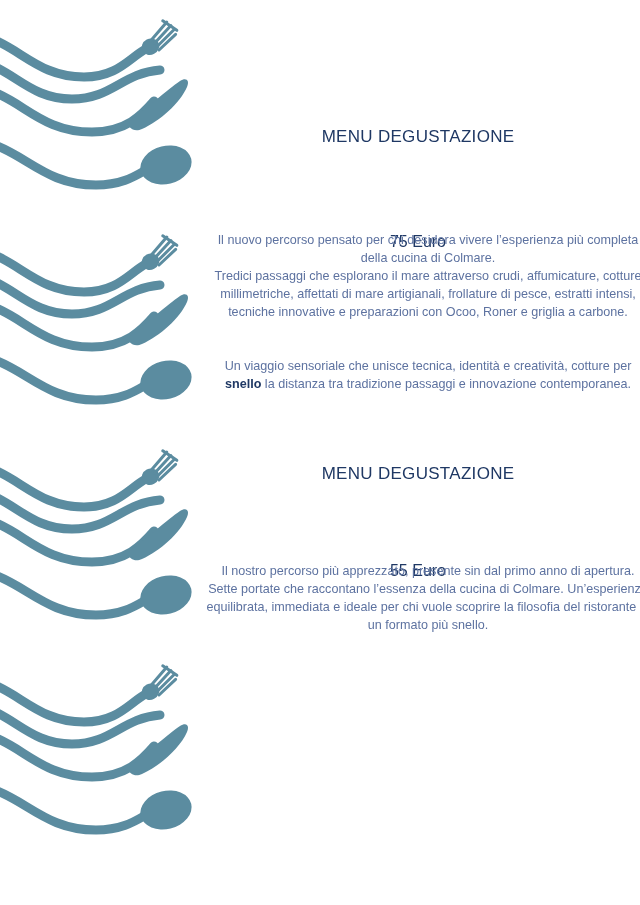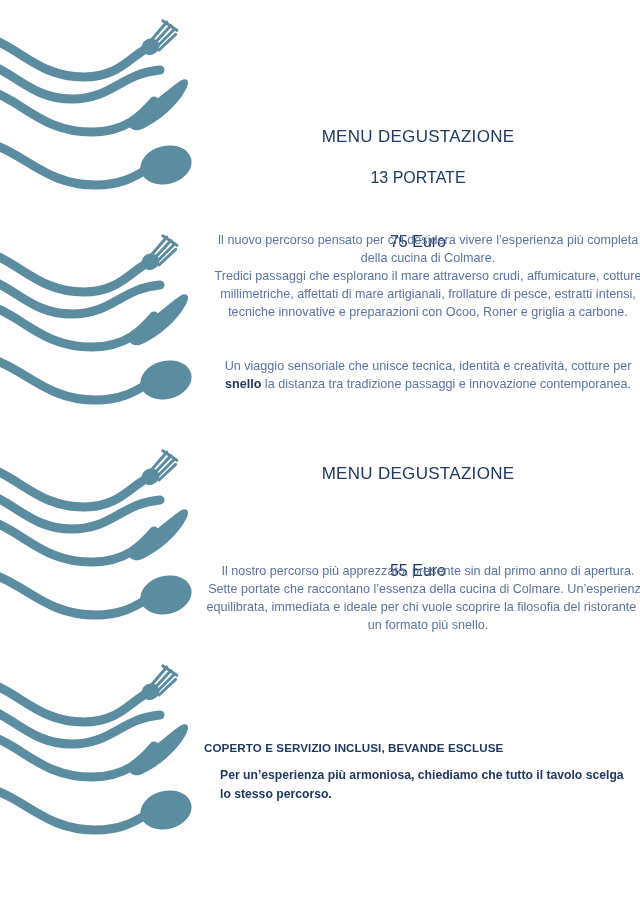--- a/index.html
+++ b/index.html
@@ -151,30 +151,25 @@
     <use href="#tile" x="0" y="25"></use>
     <use href="#tile" x="0" y="240"></use>
     <use href="#tile" x="0" y="455"></use>
     <use href="#tile" x="0" y="670"></use>
   </svg>
 </div>
 
 <div id="menu-content">
 
   <div id="block-one-title" class="section-title">MENU DEGUSTAZIONE</div>
-  <div id="block-one-courses" class="section-courses">13 PORTATE</div>
   <div id="block-one-price" class="section-price">75 Euro</div>
   <div id="block-one-desc" class="body-para">Il nuovo percorso pensato per chi desidera vivere l’esperienza più completa della cucina di Colmare.<br>Tredici passaggi che esplorano il mare attraverso crudi, affumicature, cotture millimetriche, affettati di mare artigianali, frollature di pesce, estratti intensi, tecniche innovative e preparazioni con Ocoo, Roner e griglia a carbone.</div>
 
   <div id="block-one-note" class="body-para">
     <span>Un viaggio sensoriale che unisce tecnica, identità e creatività, cotture per </span><span class="em-word">snello</span><span> la distanza tra tradizione passaggi e innovazione contemporanea.</span>
   </div>
 
   <div id="block-two-title" class="section-title">MENU DEGUSTAZIONE</div>
   <div id="block-two-price" class="section-price">55 Euro</div>
   <div id="block-two-desc" class="body-para">Il nostro percorso più apprezzato, presente sin dal primo anno di apertura.<br>Sette portate che raccontano l’essenza della cucina di Colmare. Un’esperienza equilibrata, immediata e ideale per chi vuole scoprire la filosofia del ristorante in un formato più snello.</div>
 
-  <div id="footer-note">
-    <div id="footer-heading">COPERTO E SERVIZIO INCLUSI, BEVANDE ESCLUSE</div>
-    <div id="footer-body">Per un’esperienza più armoniosa, chiediamo che tutto il tavolo scelga lo stesso percorso.</div>
-  </div>
 
 </div>
 
 </body></html>

